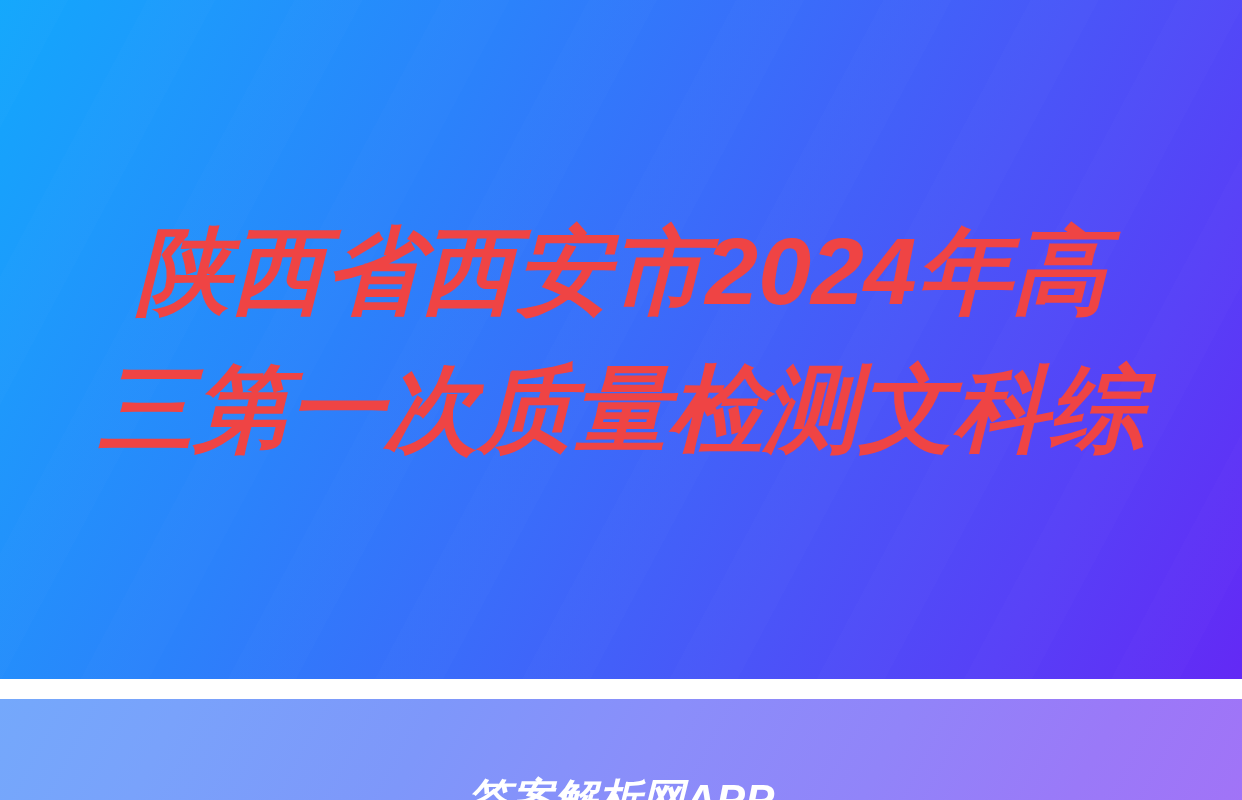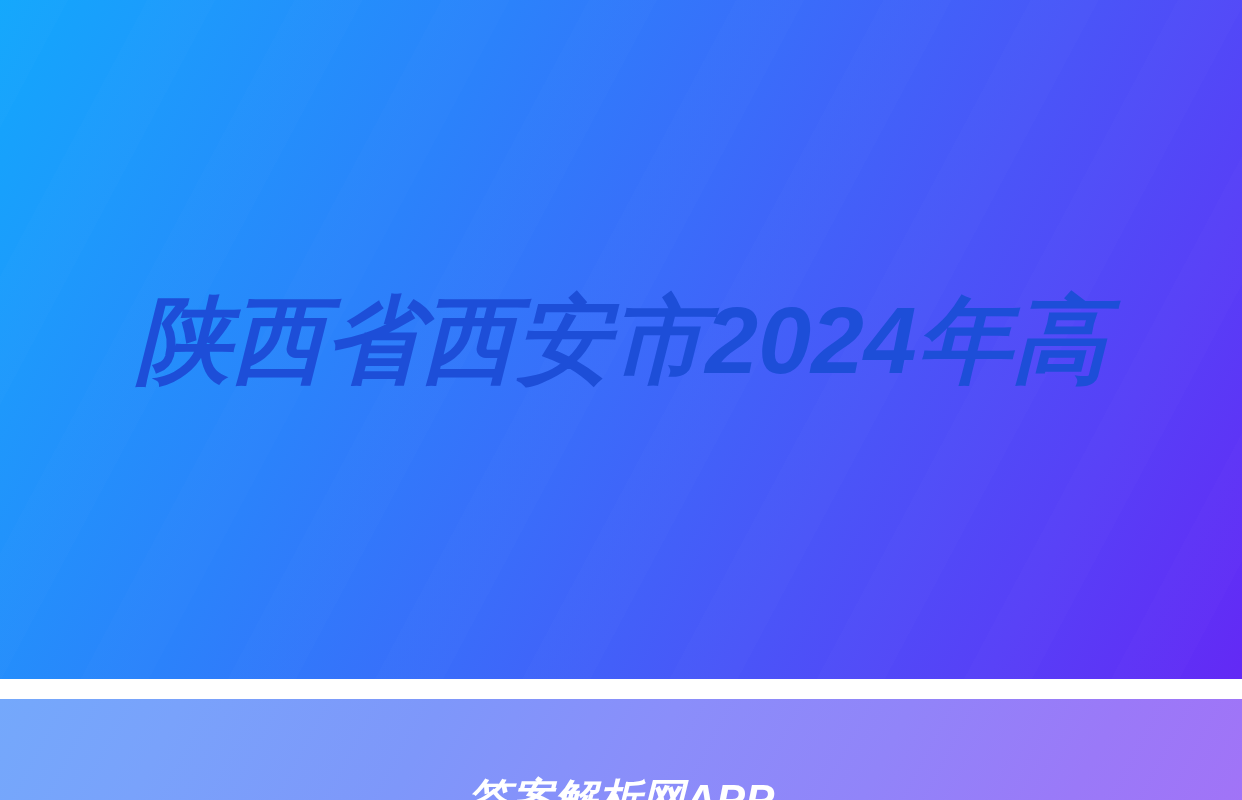--- a/index.html
+++ b/index.html
@@ -58,21 +58,21 @@
     flex-direction: column;
     align-items: center;
     justify-content: center;
     z-index: 2;
   }
 
   .title-line {
     display: block;
     width: 1160px;
     text-align: center;
-    color: #1d4ed8;
+    color: #ef4444;
     font-size: 95px;
     line-height: 138px;
     font-weight: bold;
     font-style: italic;
     letter-spacing: 0px;
     white-space: nowrap;
     font-family: "Liberation Sans", "DejaVu Sans", sans-serif;
   }
 
   
@@ -110,19 +110,20 @@
 </style>
 </head>
 <body>
 
 <div id="page">
 
   <div id="hero"></div>
 
   <div id="title-block">
     <span class="title-line">陕西省西安市2024年高</span>
+    <span class="title-line">三第一次质量检测文科综</span>
   </div>
 
   <div id="footer-band">
     <span id="footer-text">答案解析网APP</span>
   </div>
 
 </div>
 
 </body></html>

